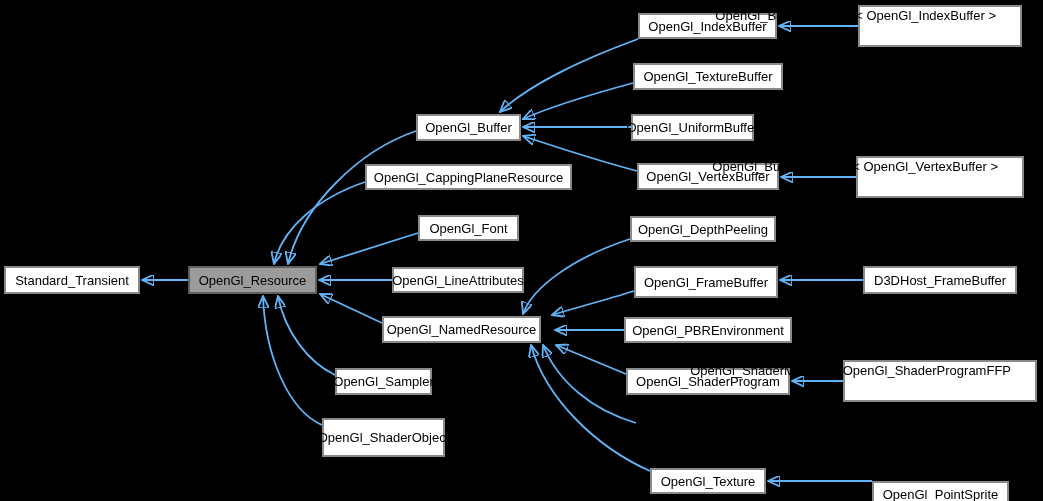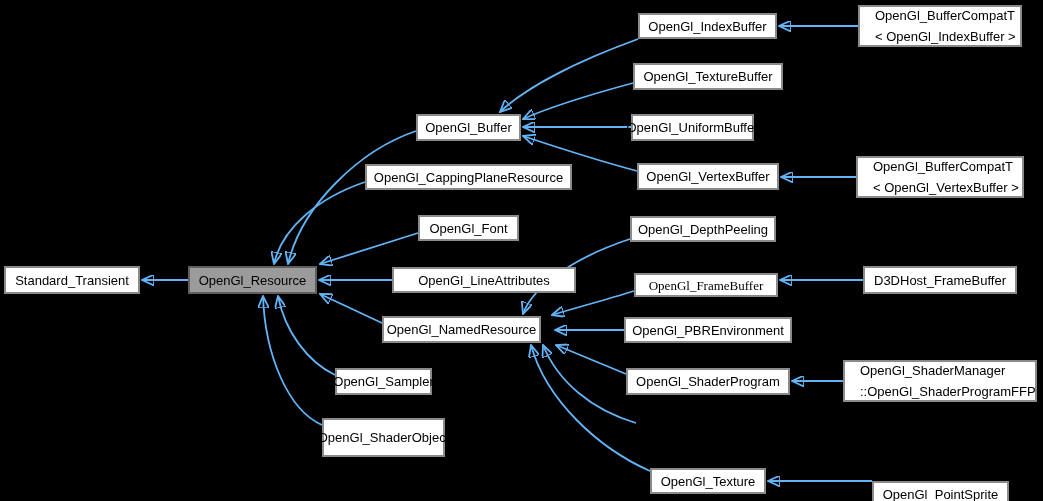--- a/index.html
+++ b/index.html
@@ -21,24 +21,24 @@
     font-size:13px;
     line-height:15px;
     display:flex;
     align-items:center;
     justify-content:center;
     white-space:nowrap;
     cursor:pointer;
   }
   .node.highlight { background:#9b9b9b; border-color:#5f5f5f; }
   .node.multi {
-    flex-direction:column;
+    flex-direction:row;
     align-items:flex-start;
-    justify-content:space-between;
-    padding:0 15px;
+    justify-content:flex-end;
+    padding:0 24px;
     line-height:17px;
   }
 </style>
 </head>
 <body>
 
 <div class="stage">
 
   <svg class="edges" width="1043" height="501" viewBox="0 0 1043 501" xmlns="http://www.w3.org/2000/svg">
     <defs>
@@ -80,21 +80,21 @@
 
   <div class="node" style="left:416px; top:114px; width:105px; height:27px;">
       <span>OpenGl_Buffer</span>
     </div>
   <div class="node" style="left:365px; top:164px; width:207px; height:26px;">
       <span>OpenGl_CappingPlaneResource</span>
     </div>
   <div class="node" style="left:418px; top:215px; width:101px; height:26px;">
       <span>OpenGl_Font</span>
     </div>
-  <div class="node" style="left:392px; top:267px; width:184px; height:26px;">
+  <div class="node" style="left:392px; top:267px; width:132px; height:26px;">
       <span>OpenGl_LineAttributes</span>
     </div>
   <div class="node" style="left:382px; top:316px; width:159px; height:27px;">
       <span>OpenGl_NamedResource</span>
     </div>
   <div class="node" style="left:335px; top:368px; width:97px; height:27px;">
       <span>OpenGl_Sampler</span>
     </div>
   <div class="node" style="left:322px; top:418px; width:123px; height:39px;">
       <span>OpenGl_ShaderObject</span>
@@ -108,21 +108,21 @@
     </div>
   <div class="node" style="left:631px; top:114px; width:123px; height:27px;">
       <span>OpenGl_UniformBuffer</span>
     </div>
   <div class="node" style="left:637px; top:163px; width:142px; height:27px;">
       <span>OpenGl_VertexBuffer</span>
     </div>
   <div class="node" style="left:630px; top:216px; width:146px; height:26px;">
       <span>OpenGl_DepthPeeling</span>
     </div>
-  <div class="node" style="left:634px; top:273px; width:144px; height:24px;font-family:Liberation Serif, serif;">
+  <div class="node" style="left:634px; top:266px; width:144px; height:32px;">
       <span>OpenGl_FrameBuffer</span>
     </div>
   <div class="node" style="left:624px; top:317px; width:168px; height:26px;">
       <span>OpenGl_PBREnvironment</span>
     </div>
   <div class="node" style="left:626px; top:368px; width:164px; height:27px;">
       <span>OpenGl_ShaderProgram</span>
     </div>
   <div class="node" style="left:650px; top:468px; width:116px; height:26px;">
       <span>OpenGl_Texture</span>

